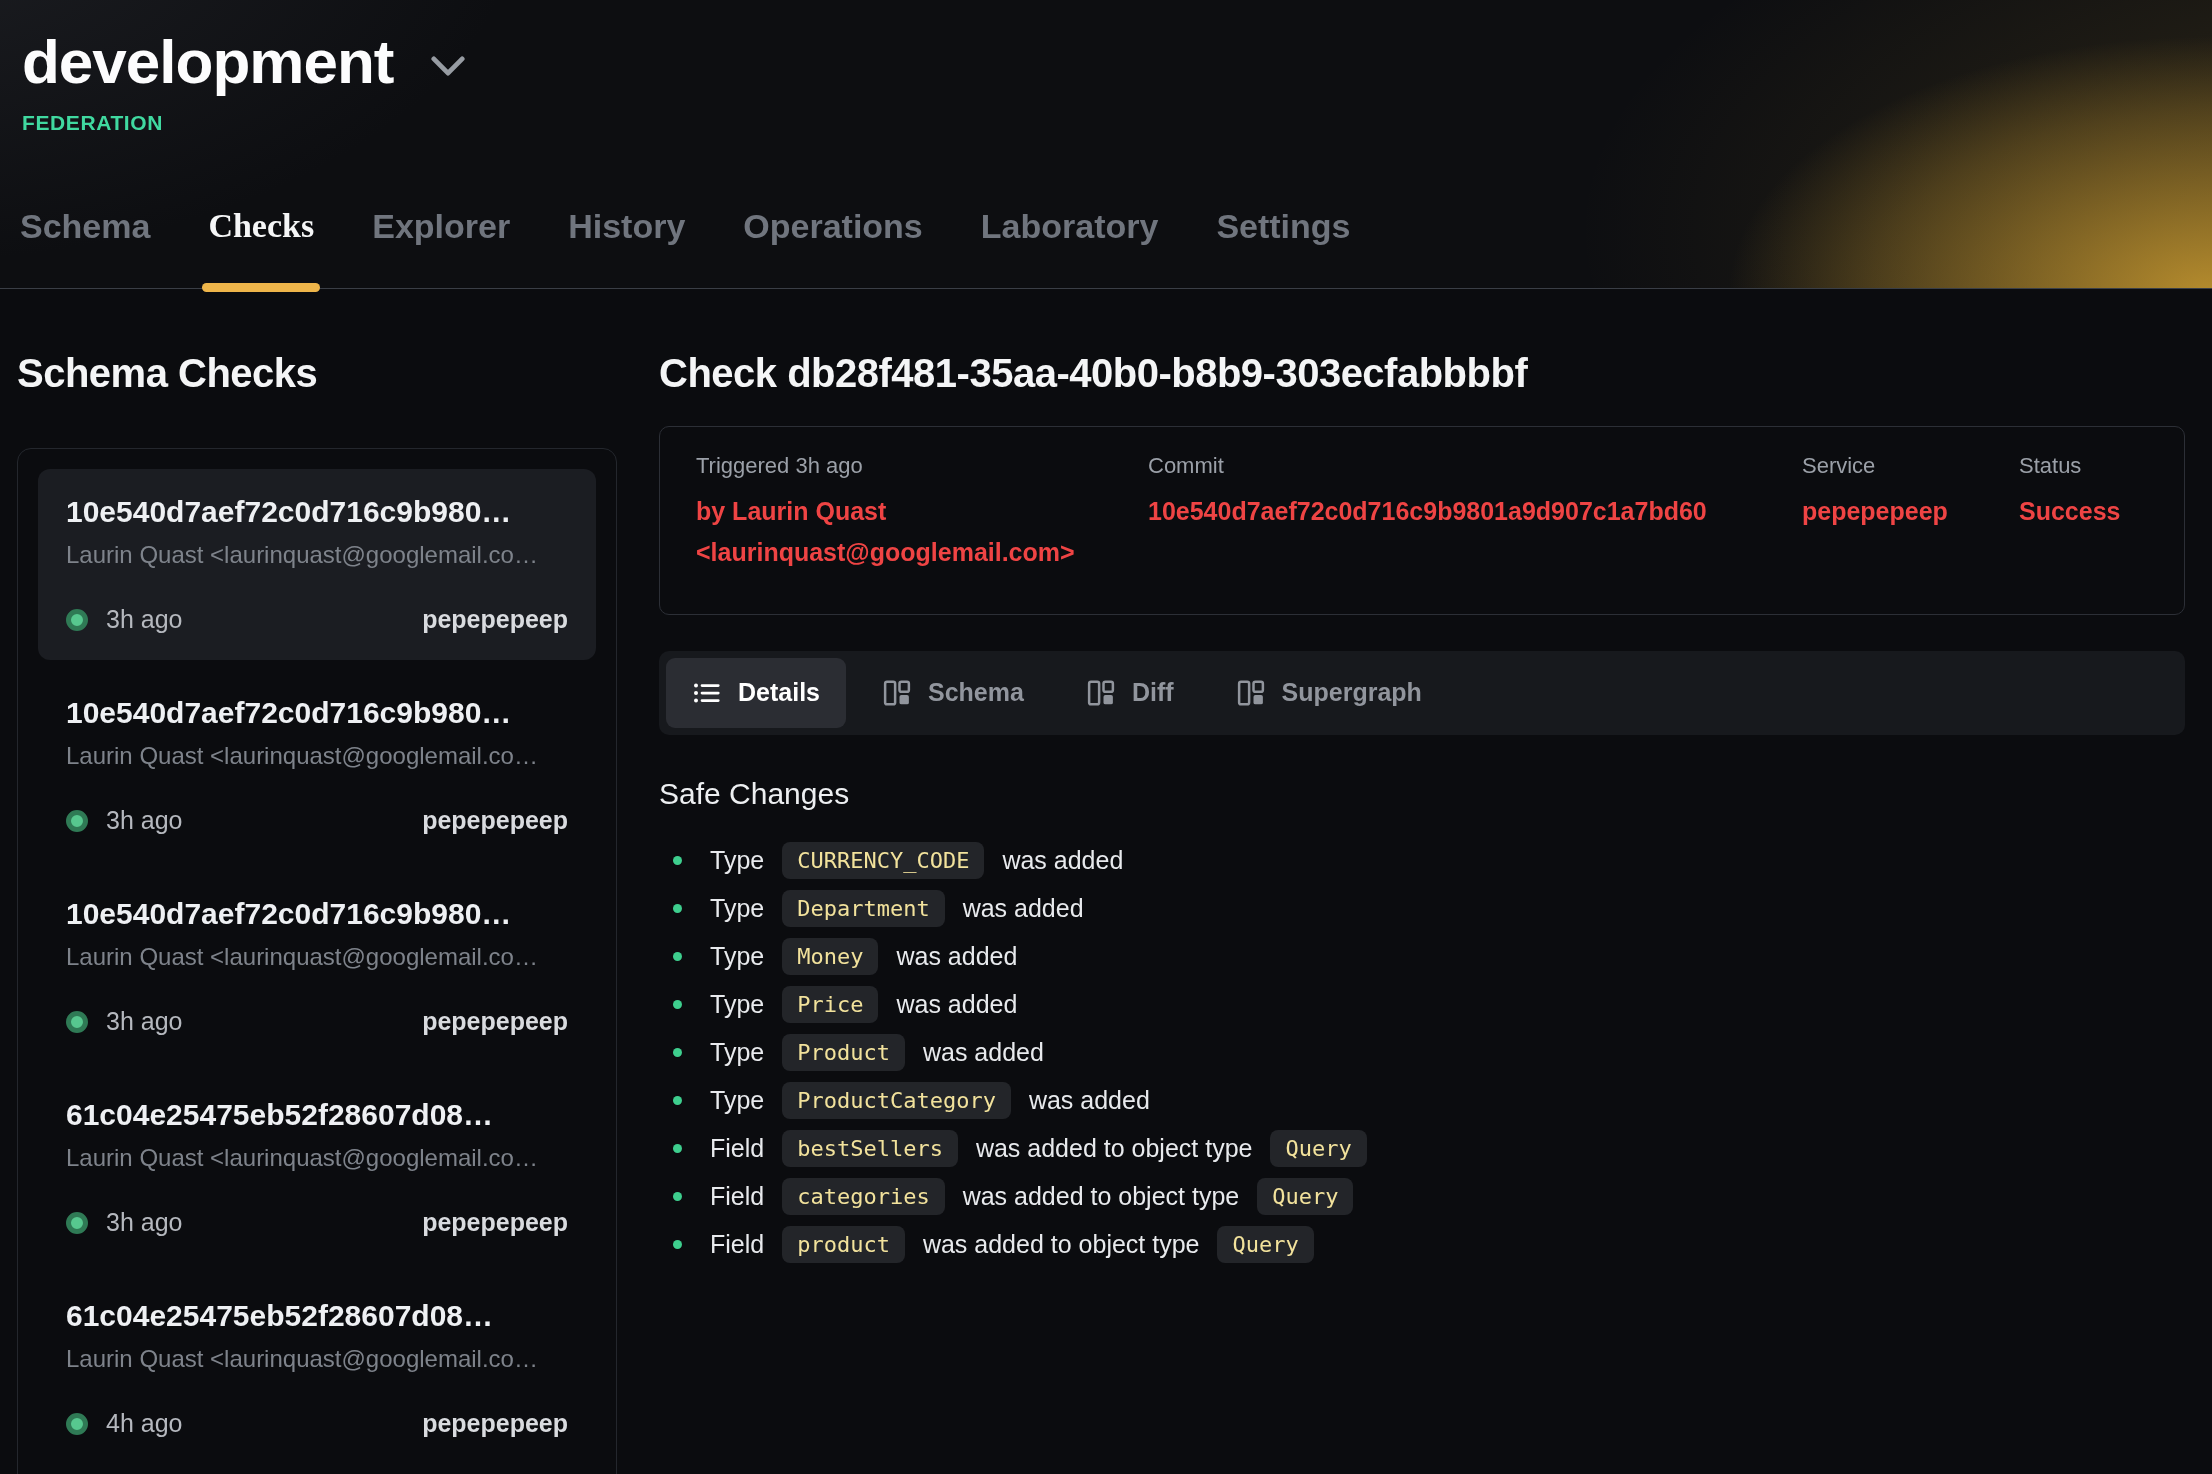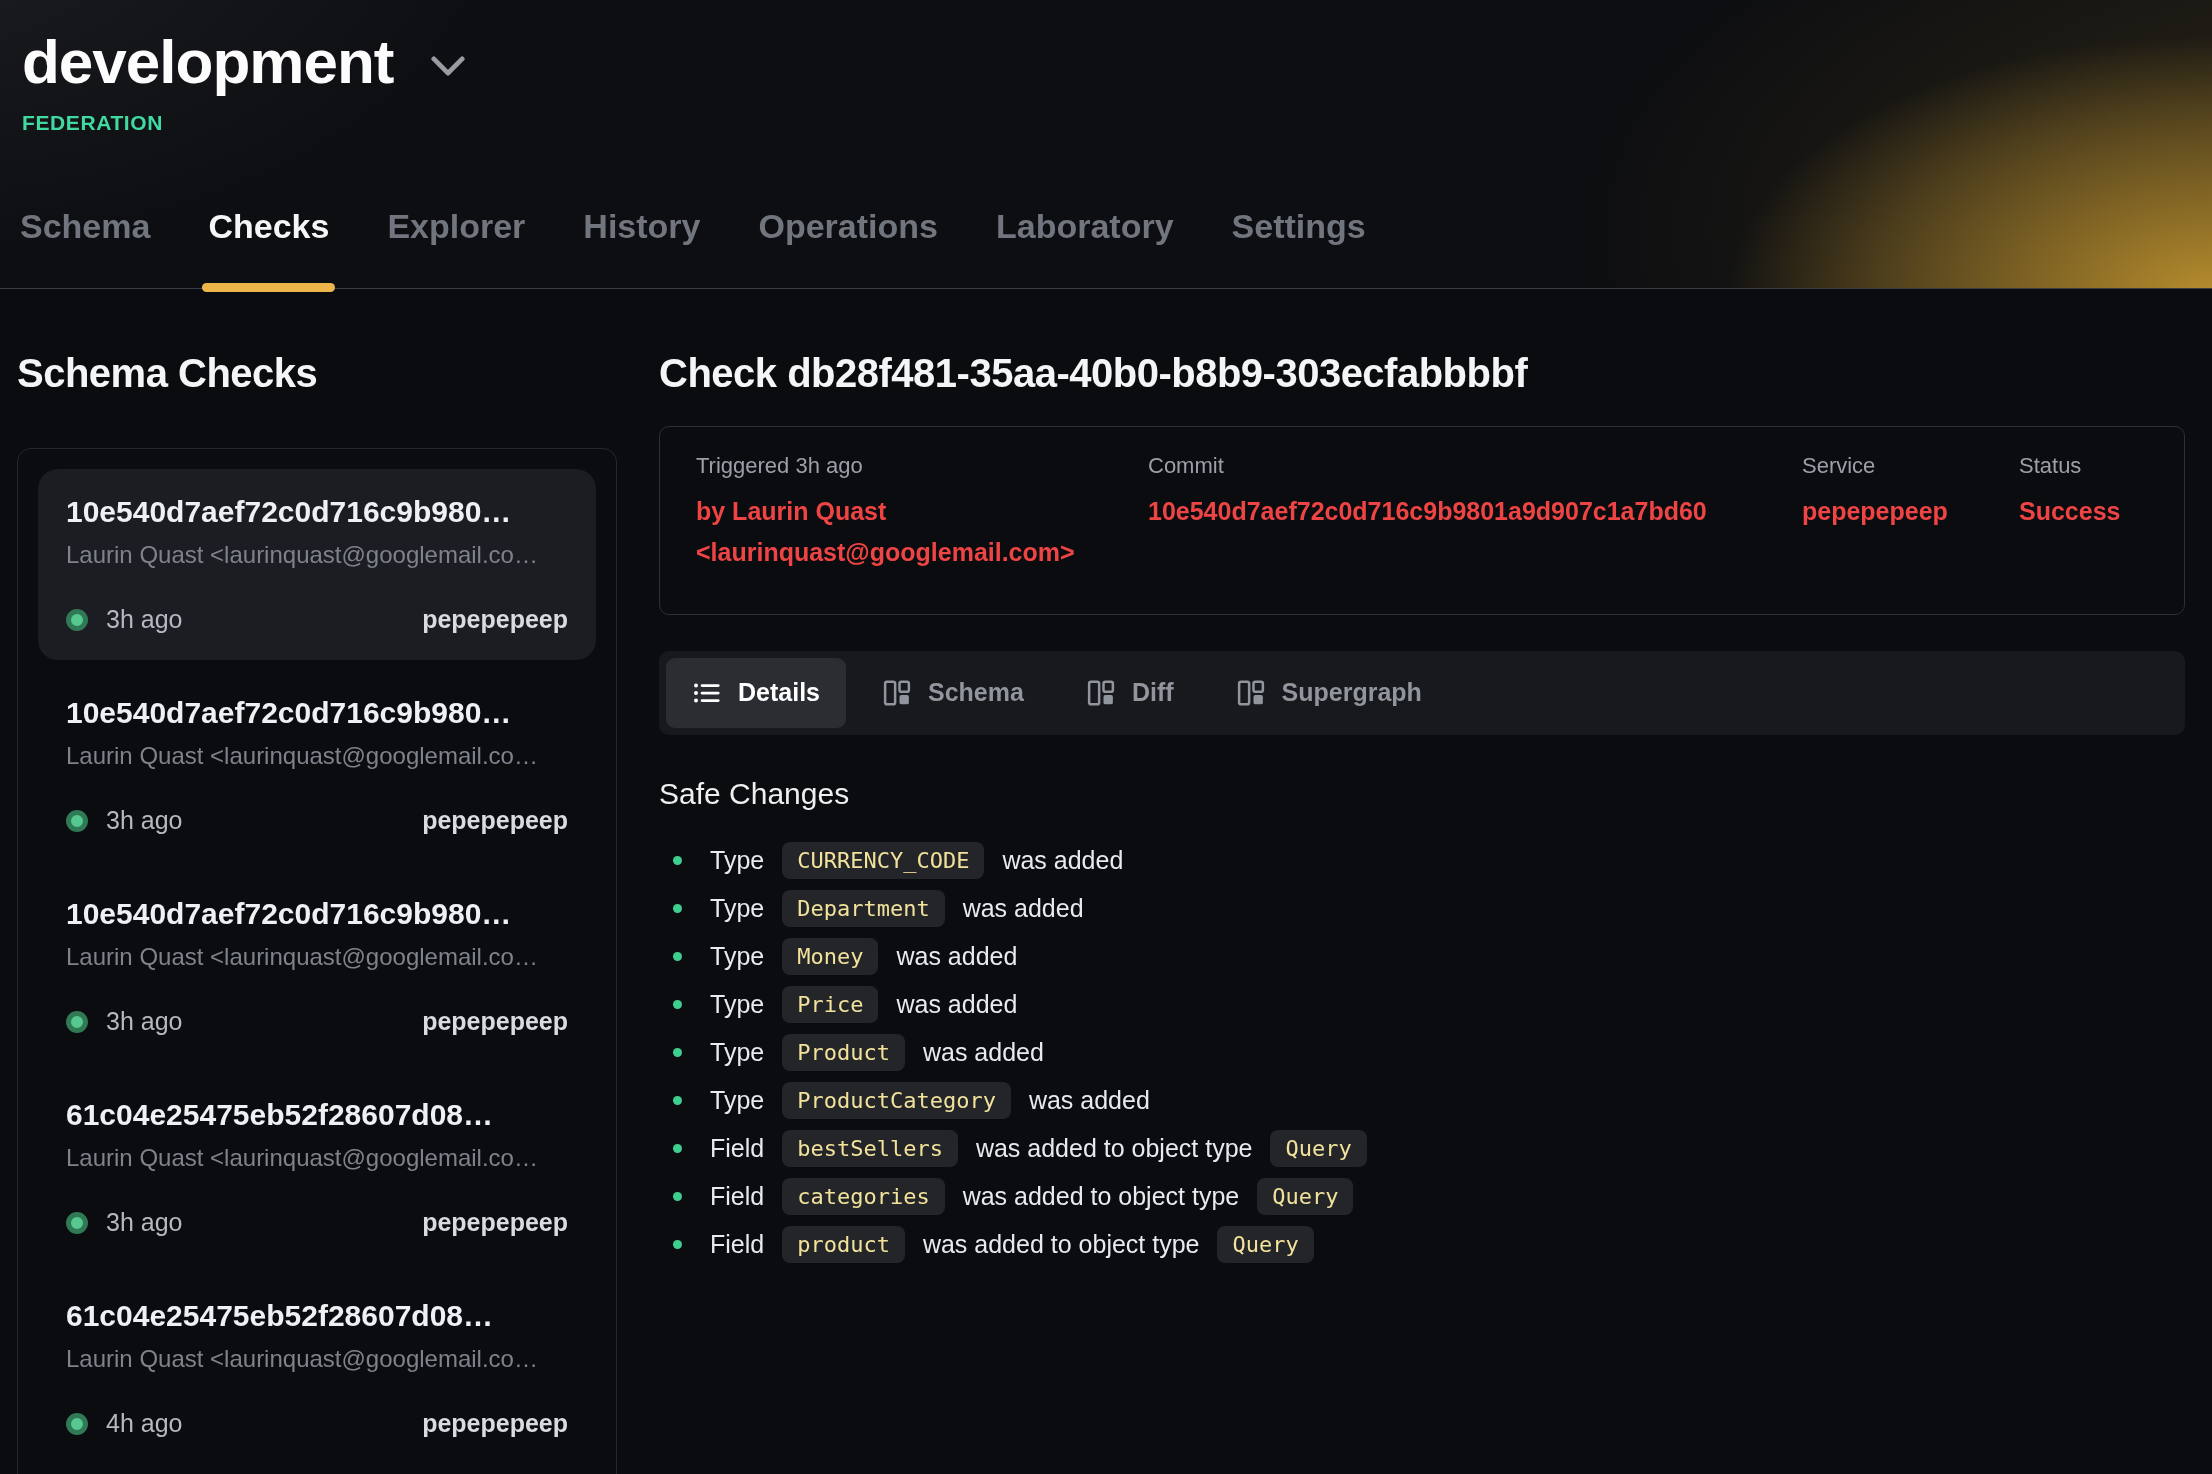--- a/index.html
+++ b/index.html
@@ -36,21 +36,21 @@
   .main-nav {
     position:absolute; left:14px; bottom:0;
     display:flex; gap:46px;
   }
   .main-tab {
     position:relative;
     font-size:34px; font-weight:600; color:#70757e;
     padding:0 6px 42px 6px;
     cursor:pointer;
   }
-  .main-tab.active { color:#f5f6f7; }
+  .main-tab.active { color:#f5f6f7;font-family:Liberation Serif, serif; }
   .main-tab.active::after {
     content:""; position:absolute; left:0; right:0; bottom:-4px;
     height:9px; border-radius:7px;
     background:#eeb54a;
   }
 
   
   .main-area { display:flex; padding:0 27px 0 17px; }
   .left-col { width:600px; flex-shrink:0; }
   .right-col { flex:1; margin-left:42px; }
@@ -59,21 +59,21 @@
   .detail-title { font-size:38px; }
 
   
   .checks-list {
     margin-top:52px;
     border:1px solid #24272d;
     border-radius:14px;
     padding:20px;
   }
   .check-item {
-    border-radius:20px;
+    border-radius:12px;
     padding:26px 28px;
     margin-bottom:10px;
     cursor:pointer;
   }
   .check-item.selected { background:#1b1d22; }
   .check-id {
     font-size:30px; font-weight:700; color:#eef0f3;
     white-space:nowrap; overflow:hidden;
   }
   .check-author {

